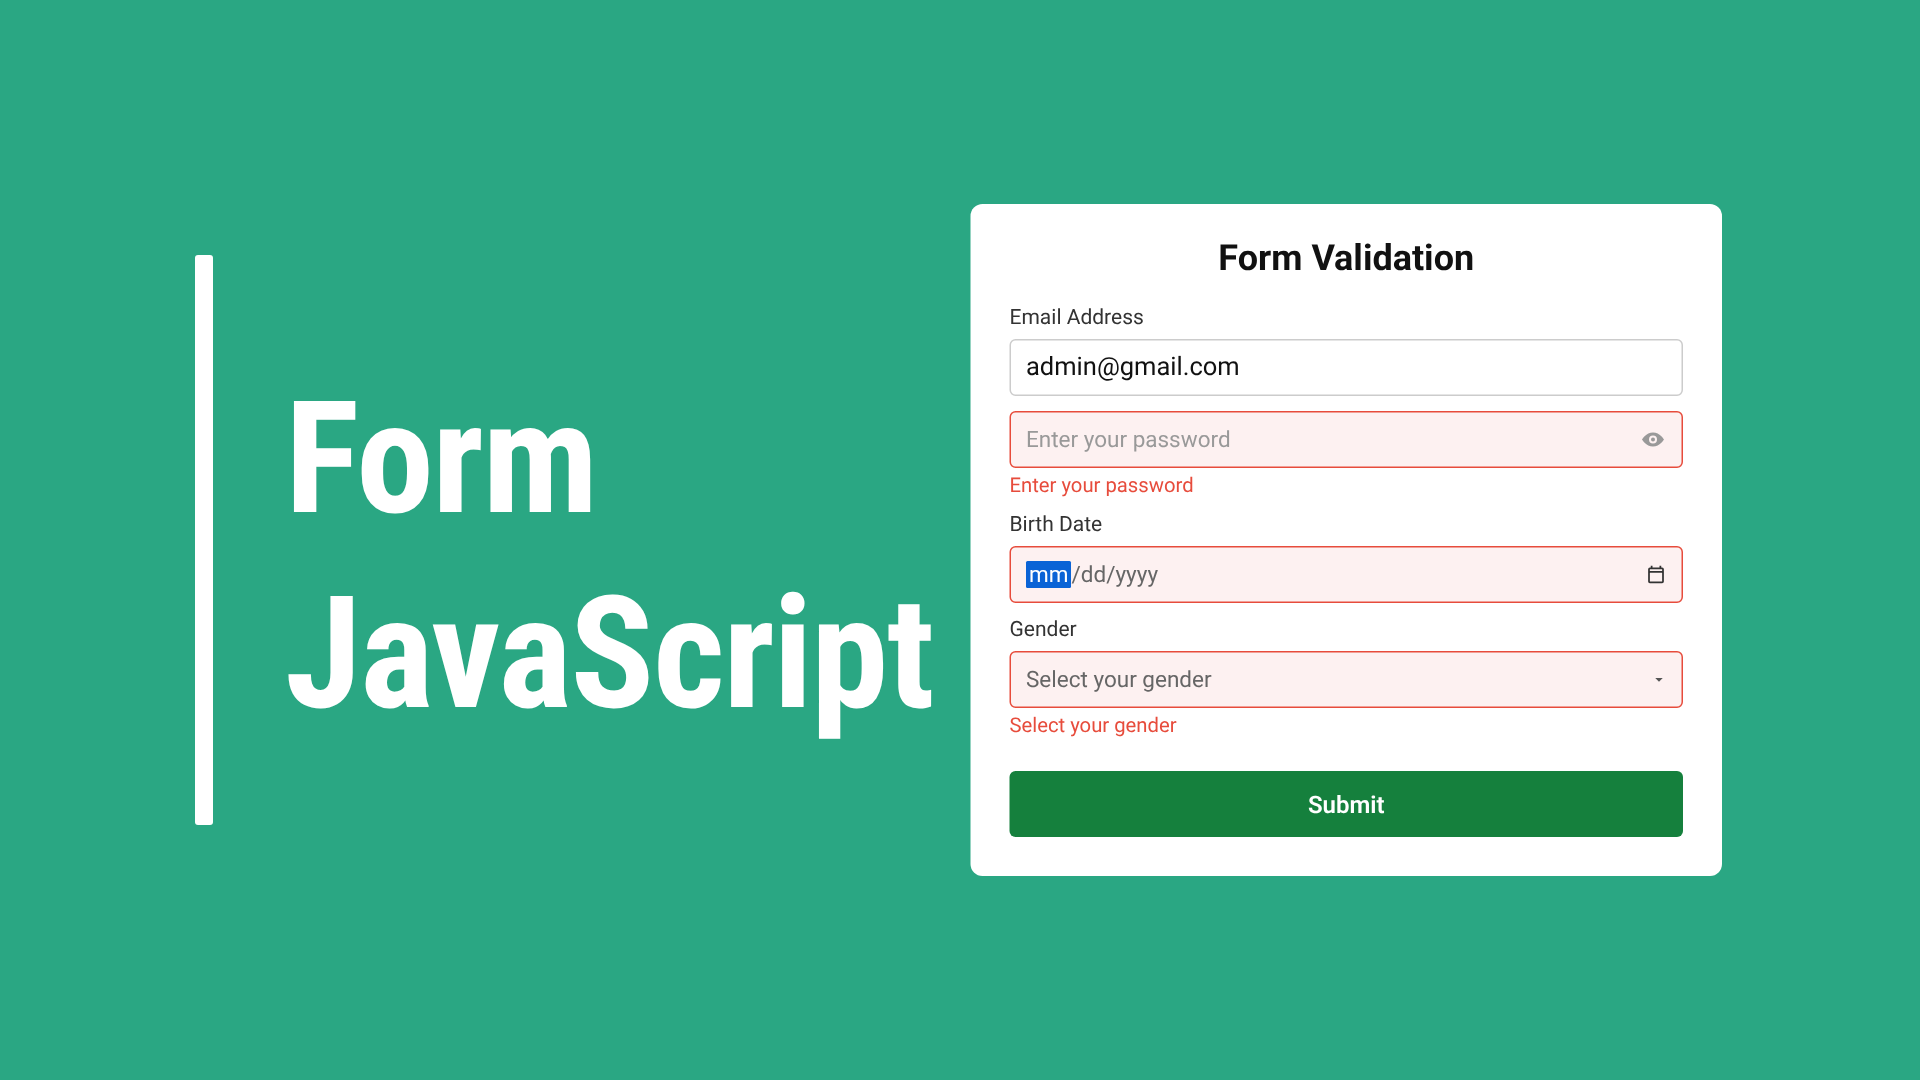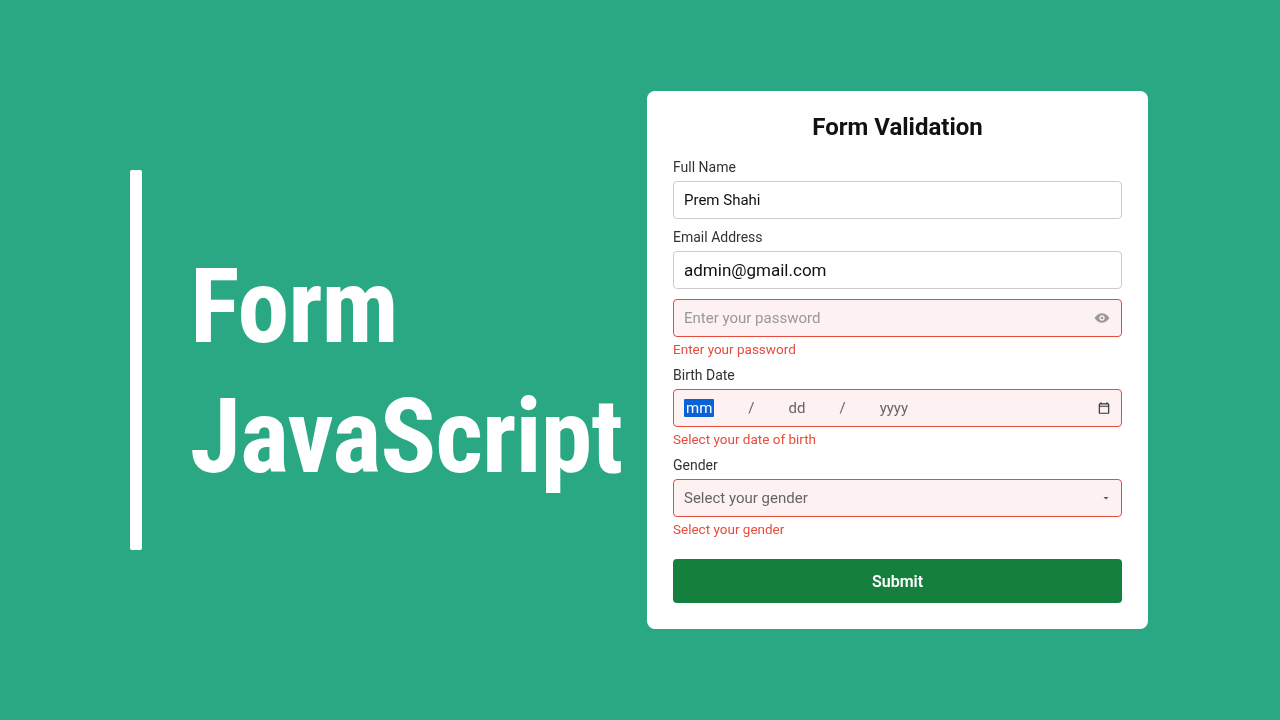--- a/index.html
+++ b/index.html
@@ -11,21 +11,21 @@
 .card-title { text-align: center; font-weight: 700; font-size: 24px; margin-bottom: 18px; color: #111; }
 .field { margin-bottom: 10px; }
 .label { font-size: 14px; color: #333; margin-bottom: 6px; display: block; }
 .input, .select { width: 100%; height: 38px; border: 1px solid #ccc; border-radius: 4px; padding: 0 10px; font-size: 15px; background: #fff; color: #111; }
 .input::placeholder { color: #999; }
 .input.error, .select.error { border-color: #e74c3c; background: #fdf1f1; }
 .input-wrap { position: relative; }
 .eye-icon { position: absolute; right: 12px; top: 50%; transform: translateY(-50%); width: 16px; height: 16px; color: #999; }
 .error-msg { display: block; font-size: 13.5px; color: #e74c3c; margin-top: 4px; }
 .date-inner { display: flex; align-items: center; justify-content: space-between; height: 100%; }
-.date-text { color: #666; font-size: 15px; display: flex; align-items: center; gap: 34px; }
+.date-text { color: #666; font-size: 15px; display: flex; align-items: center; }
 .date-hl { background: #0a63d6; color: #fff; padding: 0 2px; border-radius: 1px; }
 .cal-icon { width: 14px; height: 14px; }
 .select { appearance: none; -webkit-appearance: none; background-image: none; position: relative; color: #666; }
 .select-wrap { position: relative; }
 .chevron { position: absolute; right: 10px; top: 50%; transform: translateY(-50%); pointer-events: none; color: #555; }
 .submit-btn { width: 100%; height: 44px; background: #15803d; color: #fff; border: none; border-radius: 4px; font-size: 16px; font-weight: 600; cursor: pointer; margin-top: 12px; }
 </style>
 </head>
 <body>
 
@@ -33,24 +33,20 @@
   <div class="accent-bar"></div>
   <div class="headline">
     <div>Form</div>
     <div>JavaScript</div>
   </div>
 </div>
 
 <div class="card">
   <h2 class="card-title">Form Validation</h2>
 
-  <div class="field">
-    <label class="label">Full Name</label>
-    <input class="input" type="text" value="Prem Shahi" style="">
-  </div>
 
   <div class="field">
     <label class="label">Email Address</label>
     <input class="input" type="text" style="font-size: 17px;" value="admin@gmail.com">
   </div>
 
   <div class="field">
     <div class="input-wrap">
       <input class="input error" type="password" placeholder="Enter your password" style="">
       <svg class="eye-icon" viewBox="0 0 24 24" fill="currentColor">
@@ -69,21 +65,20 @@
             <span>/</span>
             <span>dd</span>
             <span>/</span>
             <span>yyyy</span>
         </span>
         <svg class="cal-icon" viewBox="0 0 24 24" fill="#333">
             <path d="M19 4h-1V2h-2v2H8V2H6v2H5a2 2 0 00-2 2v14a2 2 0 002 2h14a2 2 0 002-2V6a2 2 0 00-2-2zm0 16H5V10h14v10zm0-12H5V6h14v2z"></path>
           </svg>
       </div>
     </div>
-    <span class="error-msg">Select your date of birth</span>
   </div>
 
   <div class="field">
     <label class="label">Gender</label>
     <div class="select-wrap">
       <select class="select error">
         <option>Select your gender</option>
       </select>
       <svg class="chevron" width="12" height="12" viewBox="0 0 24 24" fill="currentColor">
           <path d="M7 10l5 5 5-5z"></path>

